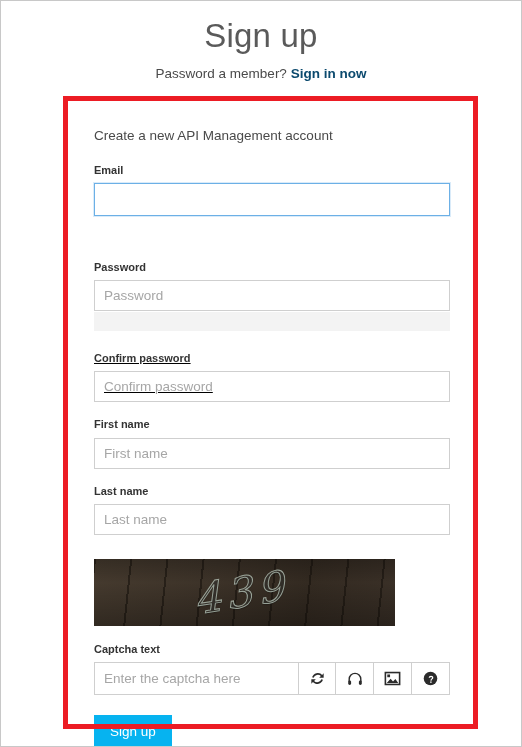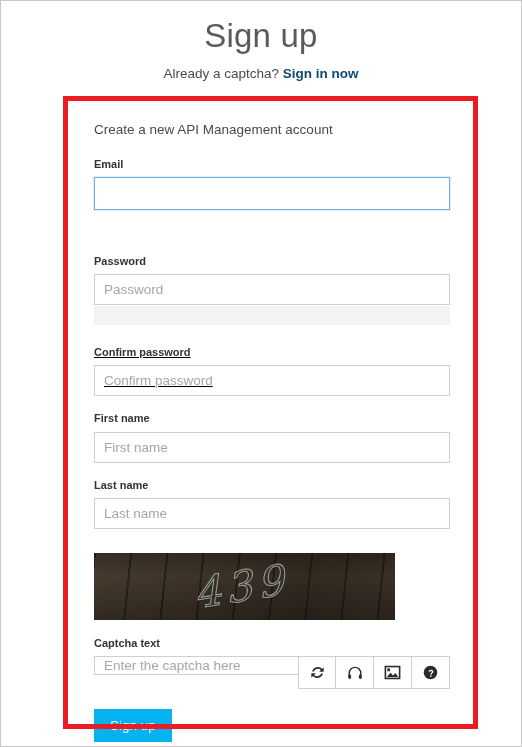--- a/index.html
+++ b/index.html
@@ -58,21 +58,21 @@
     box-sizing: border-box;
     border: 5px solid #ec1c24;
     pointer-events: none;
     z-index: 5;
   }
 
   
   .form {
     position: absolute;
     left: 93px;
-    top: 120px;
+    top: 126px;
     width: 356px;
   }
   .form-heading {
     font-size: 13.5px;
     color: #4a4a4a;
     margin: 0 0 18px 0;
     line-height: 1.3;
   }
   .field {
   }
@@ -151,21 +151,21 @@
 
   
   .captcha-group {
     display: flex;
     align-items: stretch;
     width: 356px;
   }
   .captcha-input {
     box-sizing: border-box;
     flex: 1 1 auto;
-    height: 19px;
+    height: 33px;
     padding: 4px 9px;
     font-family: "Liberation Sans", sans-serif;
     font-size: 13.5px;
     color: #333333;
     background: #ffffff;
     border: 1px solid #cfcfcf;
     border-right: none;
     outline: none;
   }
   .captcha-input::placeholder { color: #a6a6a6; opacity: 1; }
@@ -204,21 +204,21 @@
   }
 </style>
 </head>
 <body>
 
 <div class="page">
 
   <div class="header">
     <h1 class="page-title">Sign up</h1>
     <div class="member-line">
-      <span>Already a captcha?</span>
+      <span>Password a member?</span>
       <a class="signin-link" href="#">Sign in now</a>
     </div>
   </div>
 
   <div class="annotation-box"></div>
 
   <div class="form">
 
     <div class="form-heading">Create a new API Management account</div>
 

